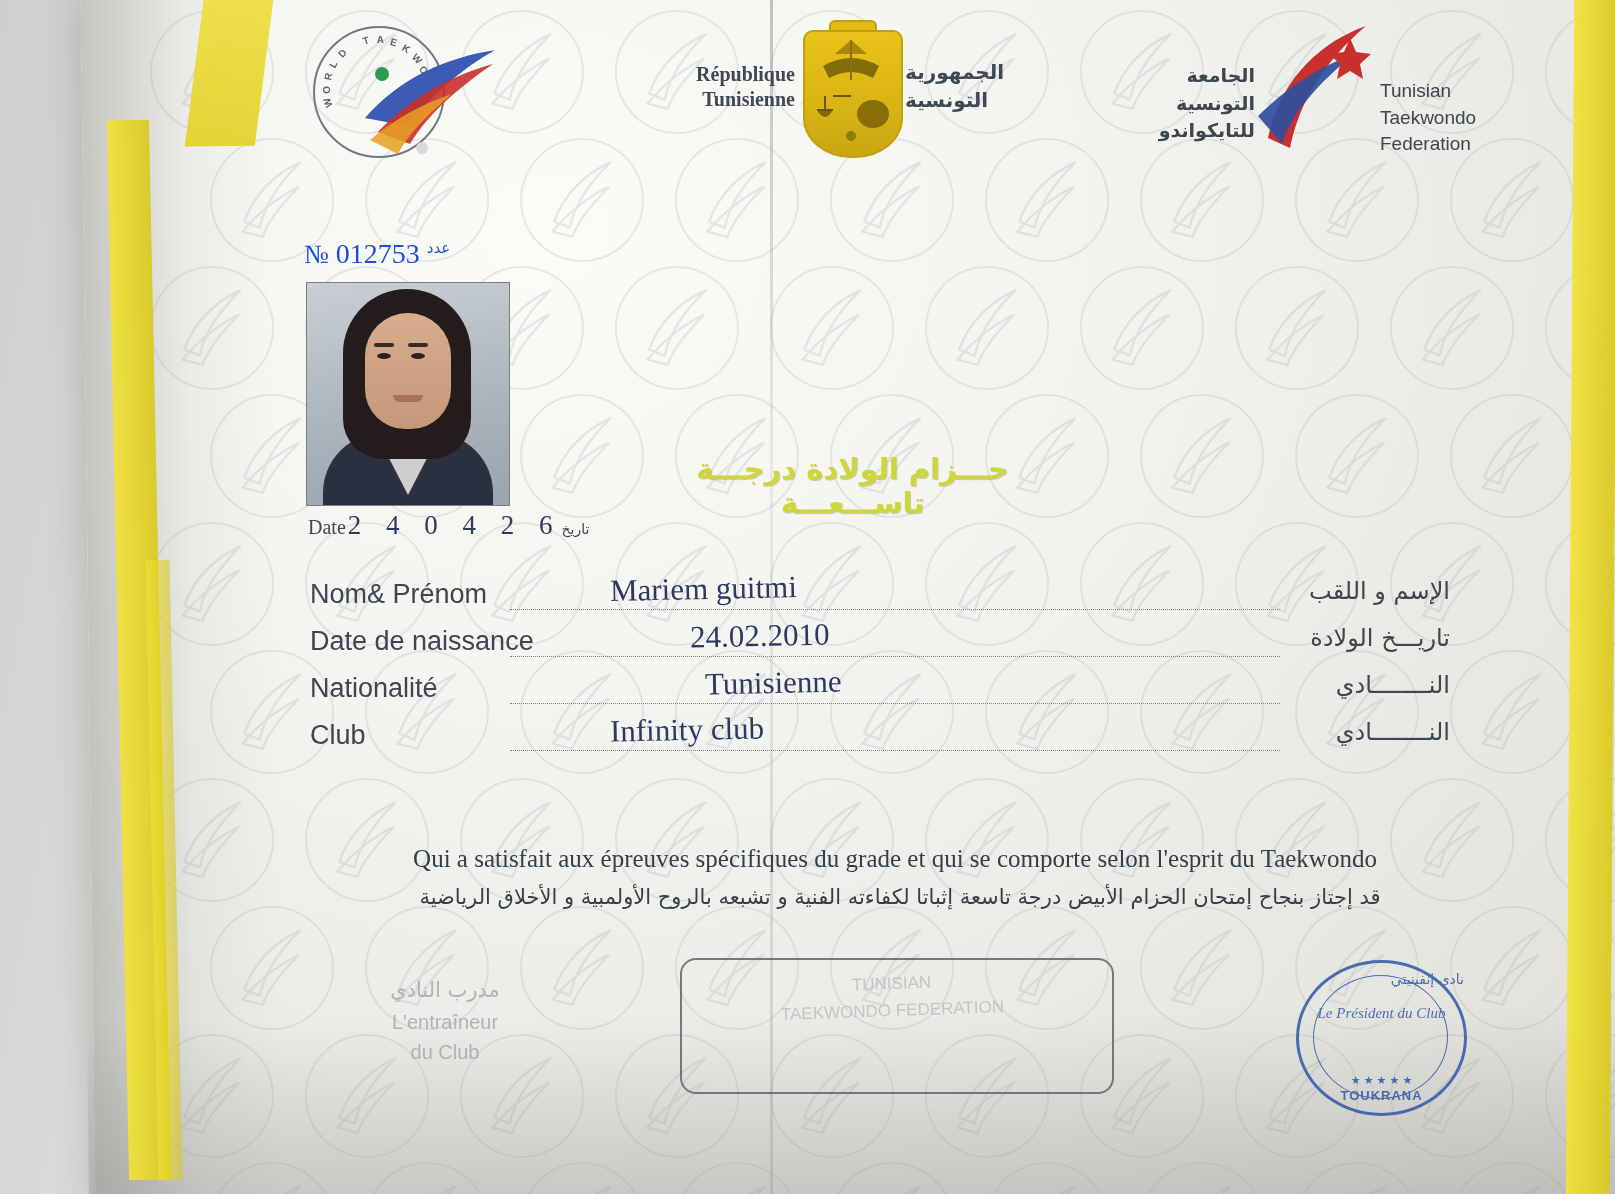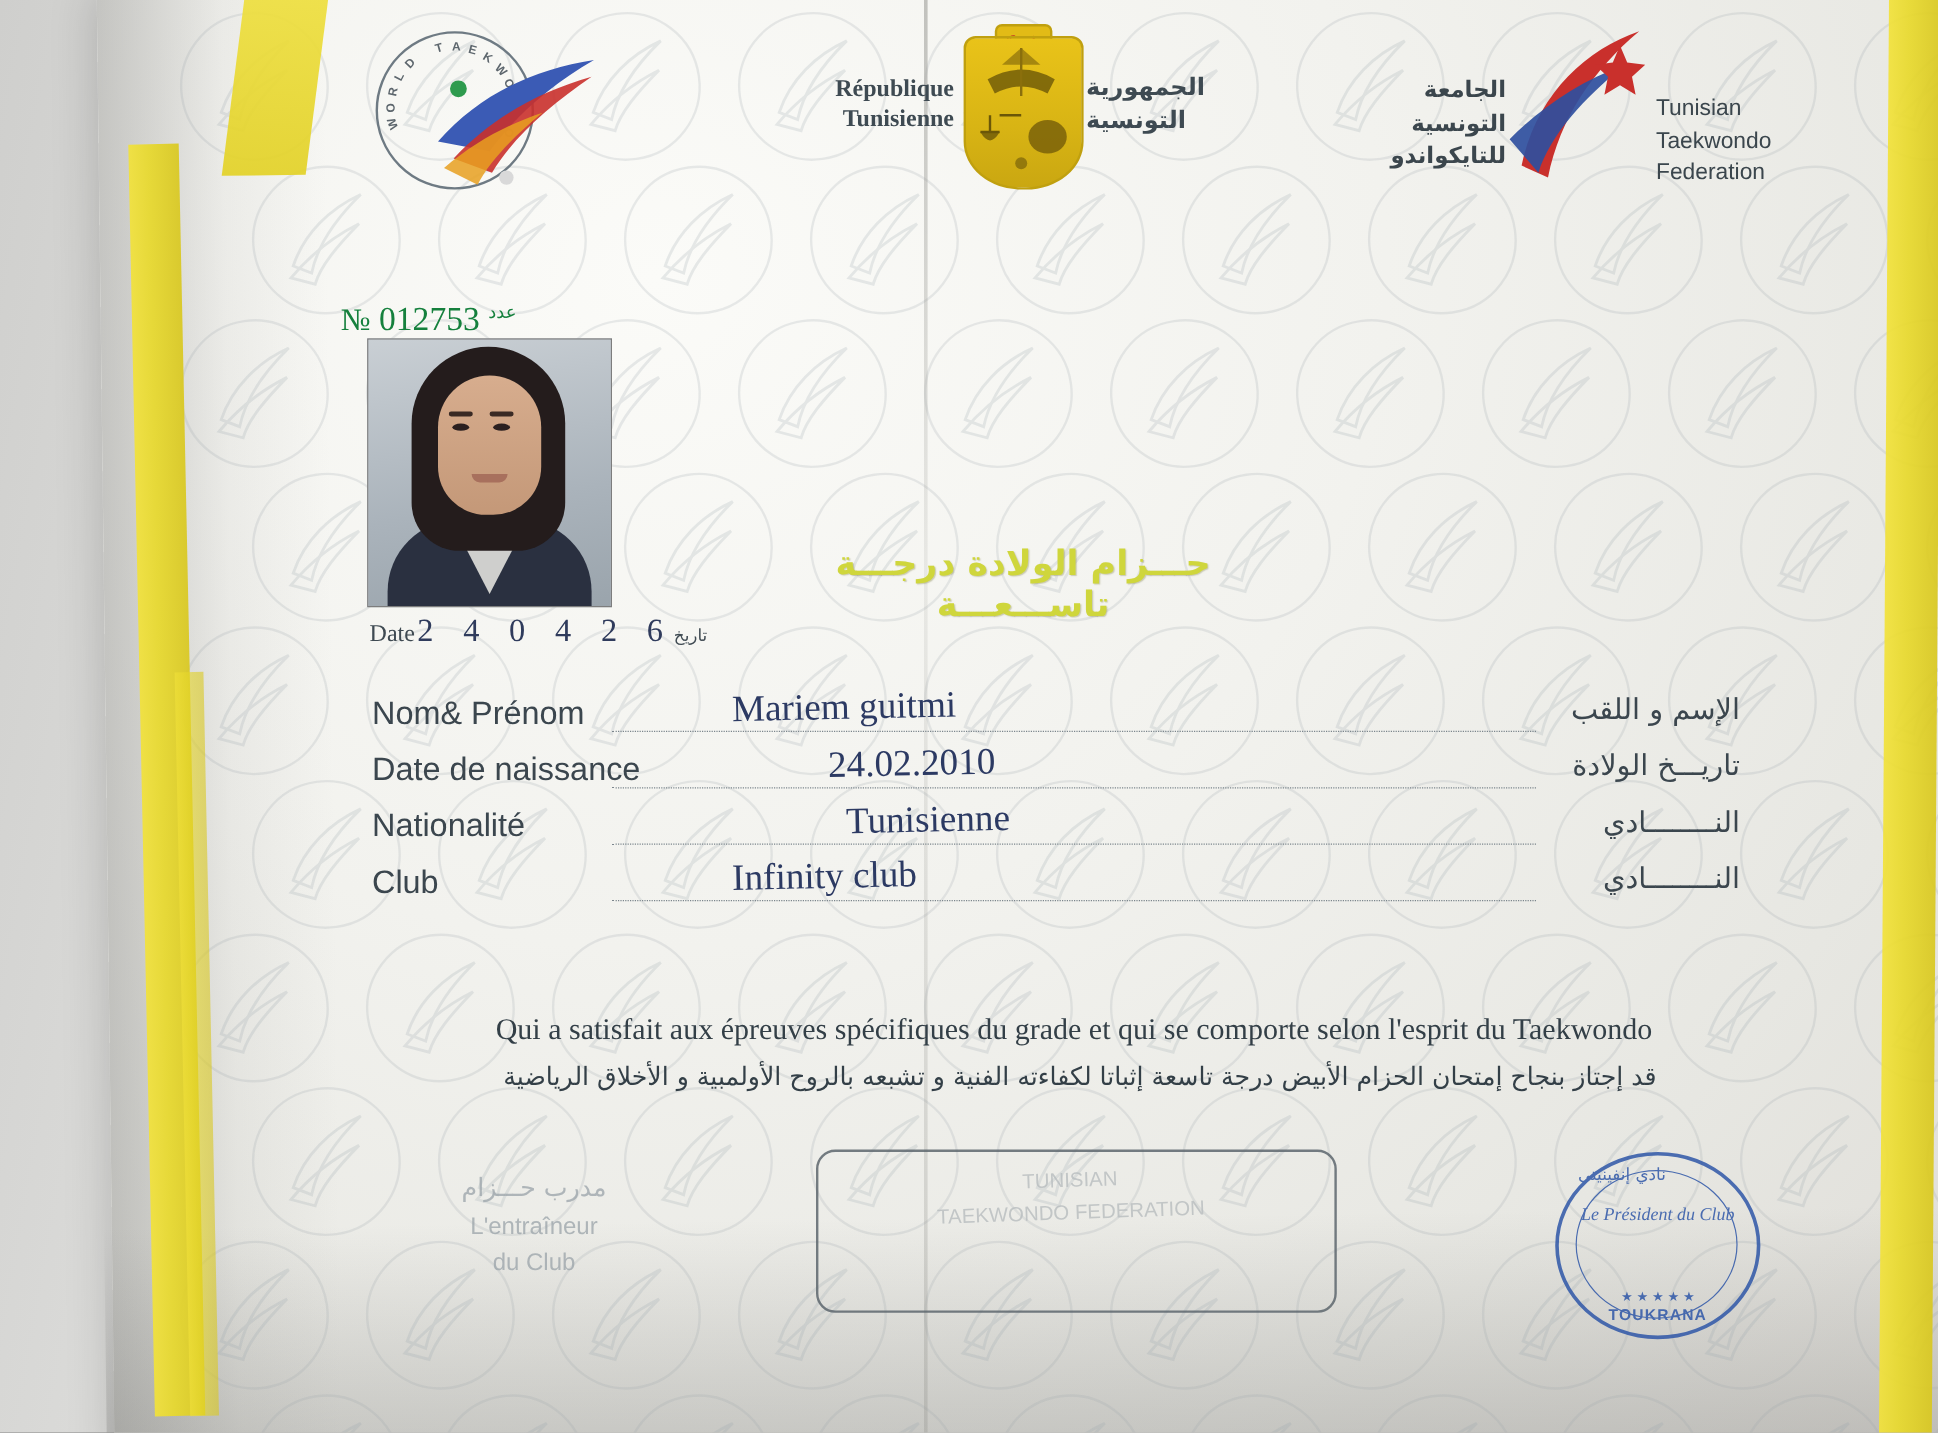--- a/index.html
+++ b/index.html
@@ -227,27 +227,26 @@
     position: absolute;
     left: 1250px;
     top: 20px;
     width: 130px;
     height: 150px;
   }
 
   
   .num-row {
     position: absolute;
-    left: 284px;
+    left: 304px;
     top: 238px;
-    color: #15803d;
+    color: #1d4ed8;
     font-family: "Liberation Serif", serif;
     font-size: 28px;
     letter-spacing: 3px;
-    margin-top: 13px;
   }
   .num-row .no-sign { font-size: 26px; letter-spacing: 0; }
   .num-row .ar-small {
     font-size: 15px;
     font-family: "DejaVu Sans", sans-serif;
     letter-spacing: 0;
     vertical-align: super;
   }
 
   .photo {
@@ -516,23 +515,23 @@
   }
   .stamp-round .inner {
     position: absolute;
     left: 14px; top: 12px;
     width: 133px; height: 122px;
     border: 1px solid #2f57a8;
     border-radius: 50%;
   }
   .stamp-round .top-text {
     position: absolute;
-    left: 16px; top: 8px;
+    left: 0; top: 8px;
     width: 100%;
-    text-align: left;
+    text-align: right;
     font-family: "DejaVu Sans", sans-serif;
     font-size: 14px;
     direction: rtl;
   }
   .stamp-round .mid-text {
     position: absolute;
     left: 0; top: 42px;
     width: 100%;
     text-align: center;
     font-family: "Liberation Serif", serif;
@@ -1271,21 +1270,21 @@
         <div class="dots"></div>
         <div class="field-value" style="left: 300px;">Infinity club</div>
         <div class="field-label-ar">النــــــــادي</div>
       </div>
     </div>
 
   <div class="para-fr">Qui a satisfait aux épreuves spécifiques du grade et qui se comporte selon l'esprit du Taekwondo</div>
   <div class="para-ar">قد إجتاز بنجاح إمتحان الحزام الأبيض درجة تاسعة إثباتا لكفاءته الفنية و تشبعه بالروح الأولمبية و الأخلاق الرياضية</div>
 
   <div class="sig-left">
-    <div>مدرب حـــزام</div>
+    <div>مدرب النادي</div>
     <div class="fr">L'entraîneur</div>
     <div class="fr">du Club</div>
   </div>
 
   <div class="stamp-box"></div>
   <div class="stamp-fed">
     <div>TUNISIAN</div>
     <div>TAEKWONDO FEDERATION</div>
   </div>
 

